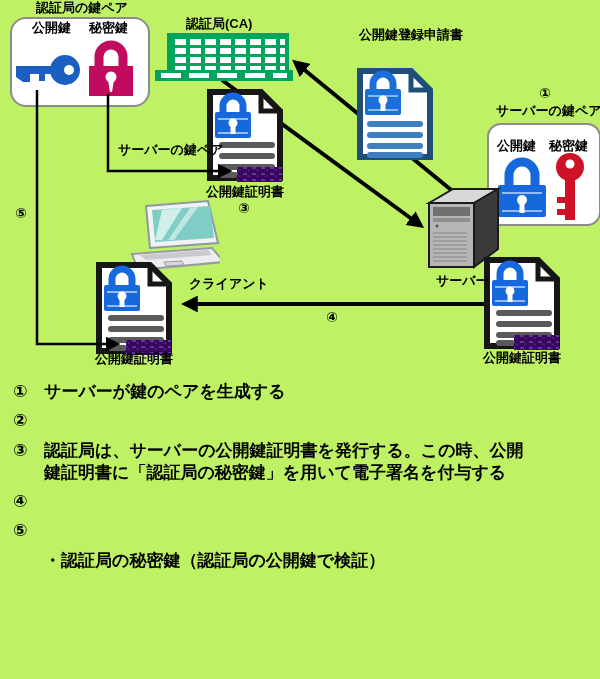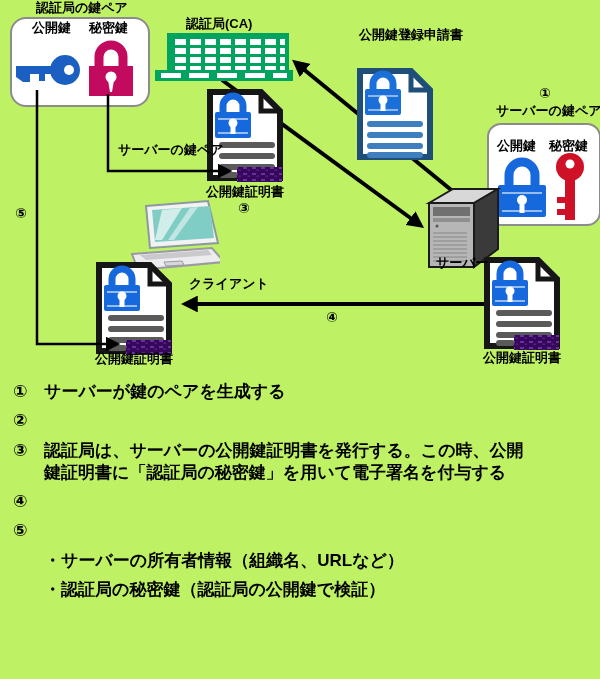--- a/index.html
+++ b/index.html
@@ -146,21 +146,21 @@
       <line x1="8" y1="48" x2="42" y2="48"></line>
         <line x1="8" y1="52" x2="42" y2="52"></line>
       <line x1="8" y1="56" x2="42" y2="56"></line>
         <line x1="8" y1="60" x2="42" y2="60"></line>
       <line x1="8" y1="64" x2="42" y2="64"></line>
         <line x1="8" y1="68" x2="42" y2="68"></line>
       <line x1="8" y1="72" x2="42" y2="72"></line>
         <line x1="8" y1="76" x2="42" y2="76"></line>
     </g>
   </svg>
-  <div class="lbl" style="left:436px;top:256px;text-align:center;">サーバー</div>
+  <div class="lbl" style="left:436px;top:274px;text-align:center;">サーバー</div>
 
   <svg class="node" style="left:124px;top:198px;z-index:6;" width="96" height="80">
     <polygon points="22,8 84,3 94,45 26,50" fill="#F2F2F2" stroke="#8A9AA0" stroke-width="2"></polygon>
     <polygon points="28,12 86,8 90,40 31,44" fill="#7FCDC4"></polygon>
     <polygon points="38,12 58,10 38,42 31,42" fill="rgba(255,255,255,0.65)"></polygon>
     <polygon points="66,10 74,9 50,42 44,42" fill="rgba(255,255,255,0.5)"></polygon>
     <polygon points="8,56 88,50 100,64 14,72" fill="#EDEDEF" stroke="#9A9AA2" stroke-width="2"></polygon>
     <polygon points="16,57 84,52 88,57 22,62" fill="#C9C9CE"></polygon>
     <polygon points="40,64 58,63 60,67 42,68" fill="#D8D8DC" stroke="#9A9AA2" stroke-width="1"></polygon>
   </svg>
@@ -201,17 +201,16 @@
       <span class="num">③</span>
       <span class="txt">認証局は、サーバーの公開鍵証明書を発行する。この時、公開
 鍵証明書に「認証局の秘密鍵」を用いて電子署名を付与する</span>
     </div>
     <div class="step">
       <span class="num">④</span>
     </div>
     <div class="step">
       <span class="num">⑤</span>
     </div>
-    <div class="substep">・サーバーの所有者情報（組織名、URLなど）</div>
     <div class="substep">・認証局の秘密鍵（認証局の公開鍵で検証）</div>
   </div>
 
 </div>
 
 </body></html>

